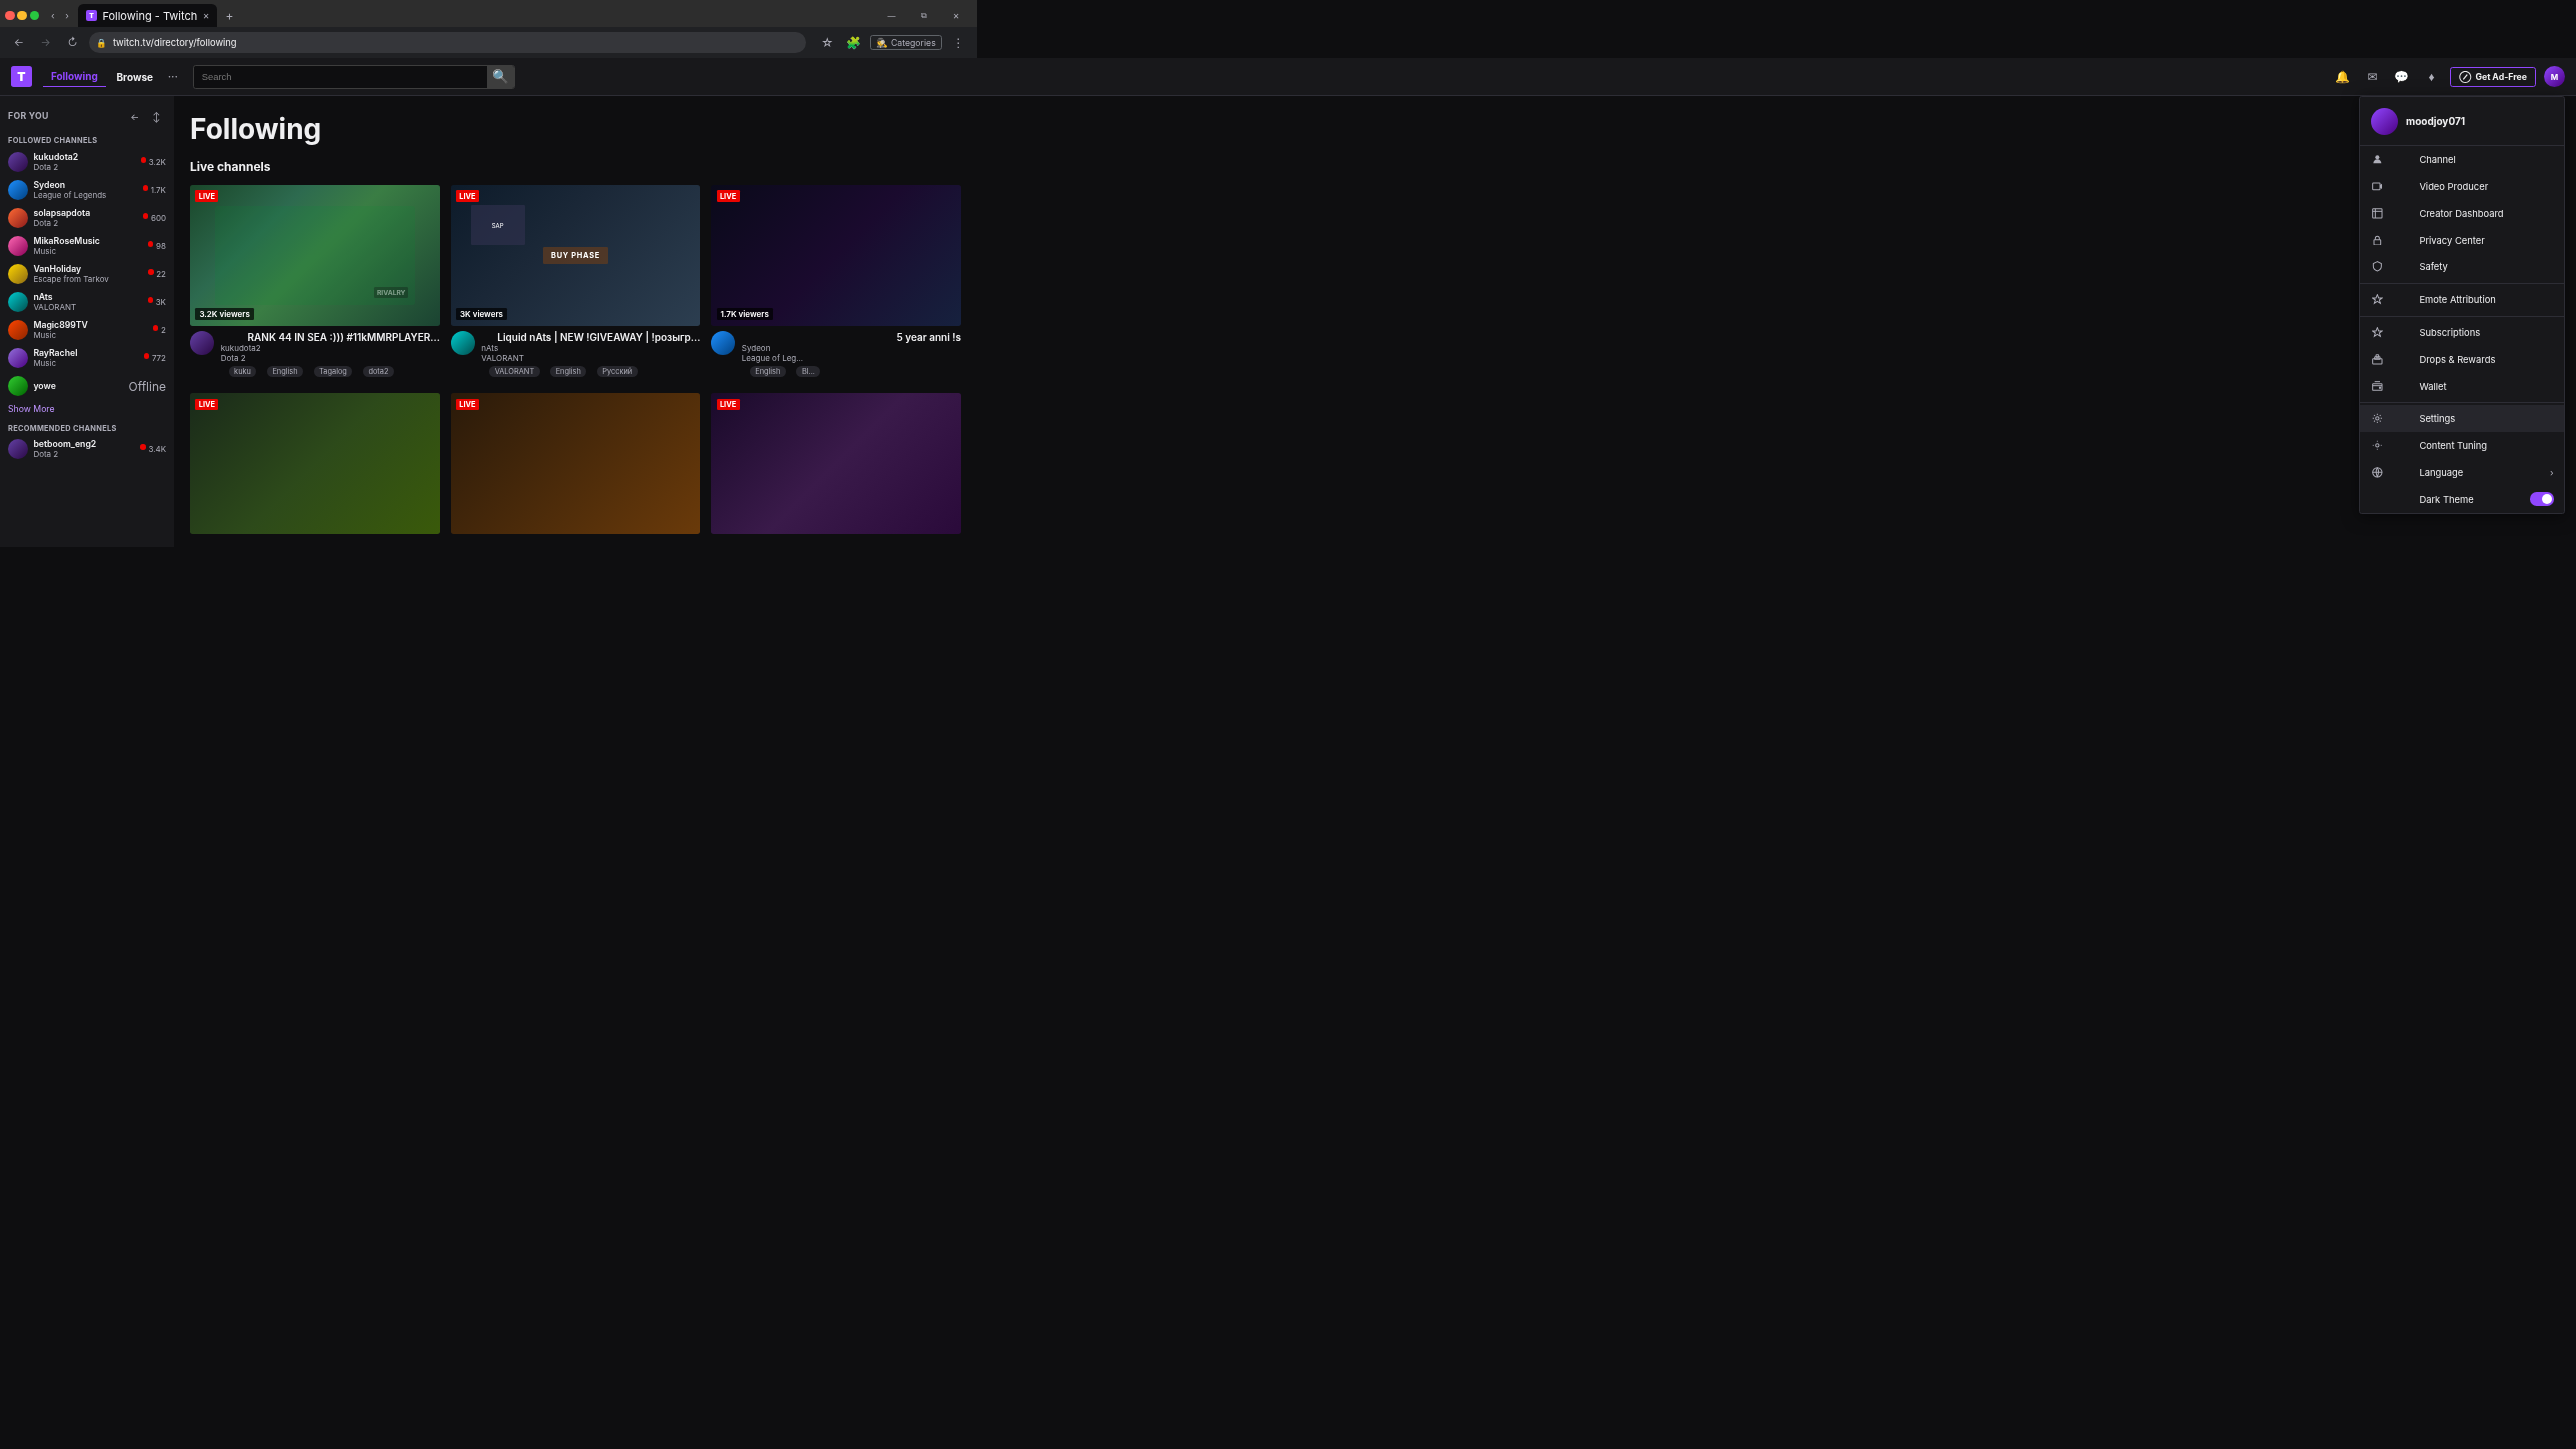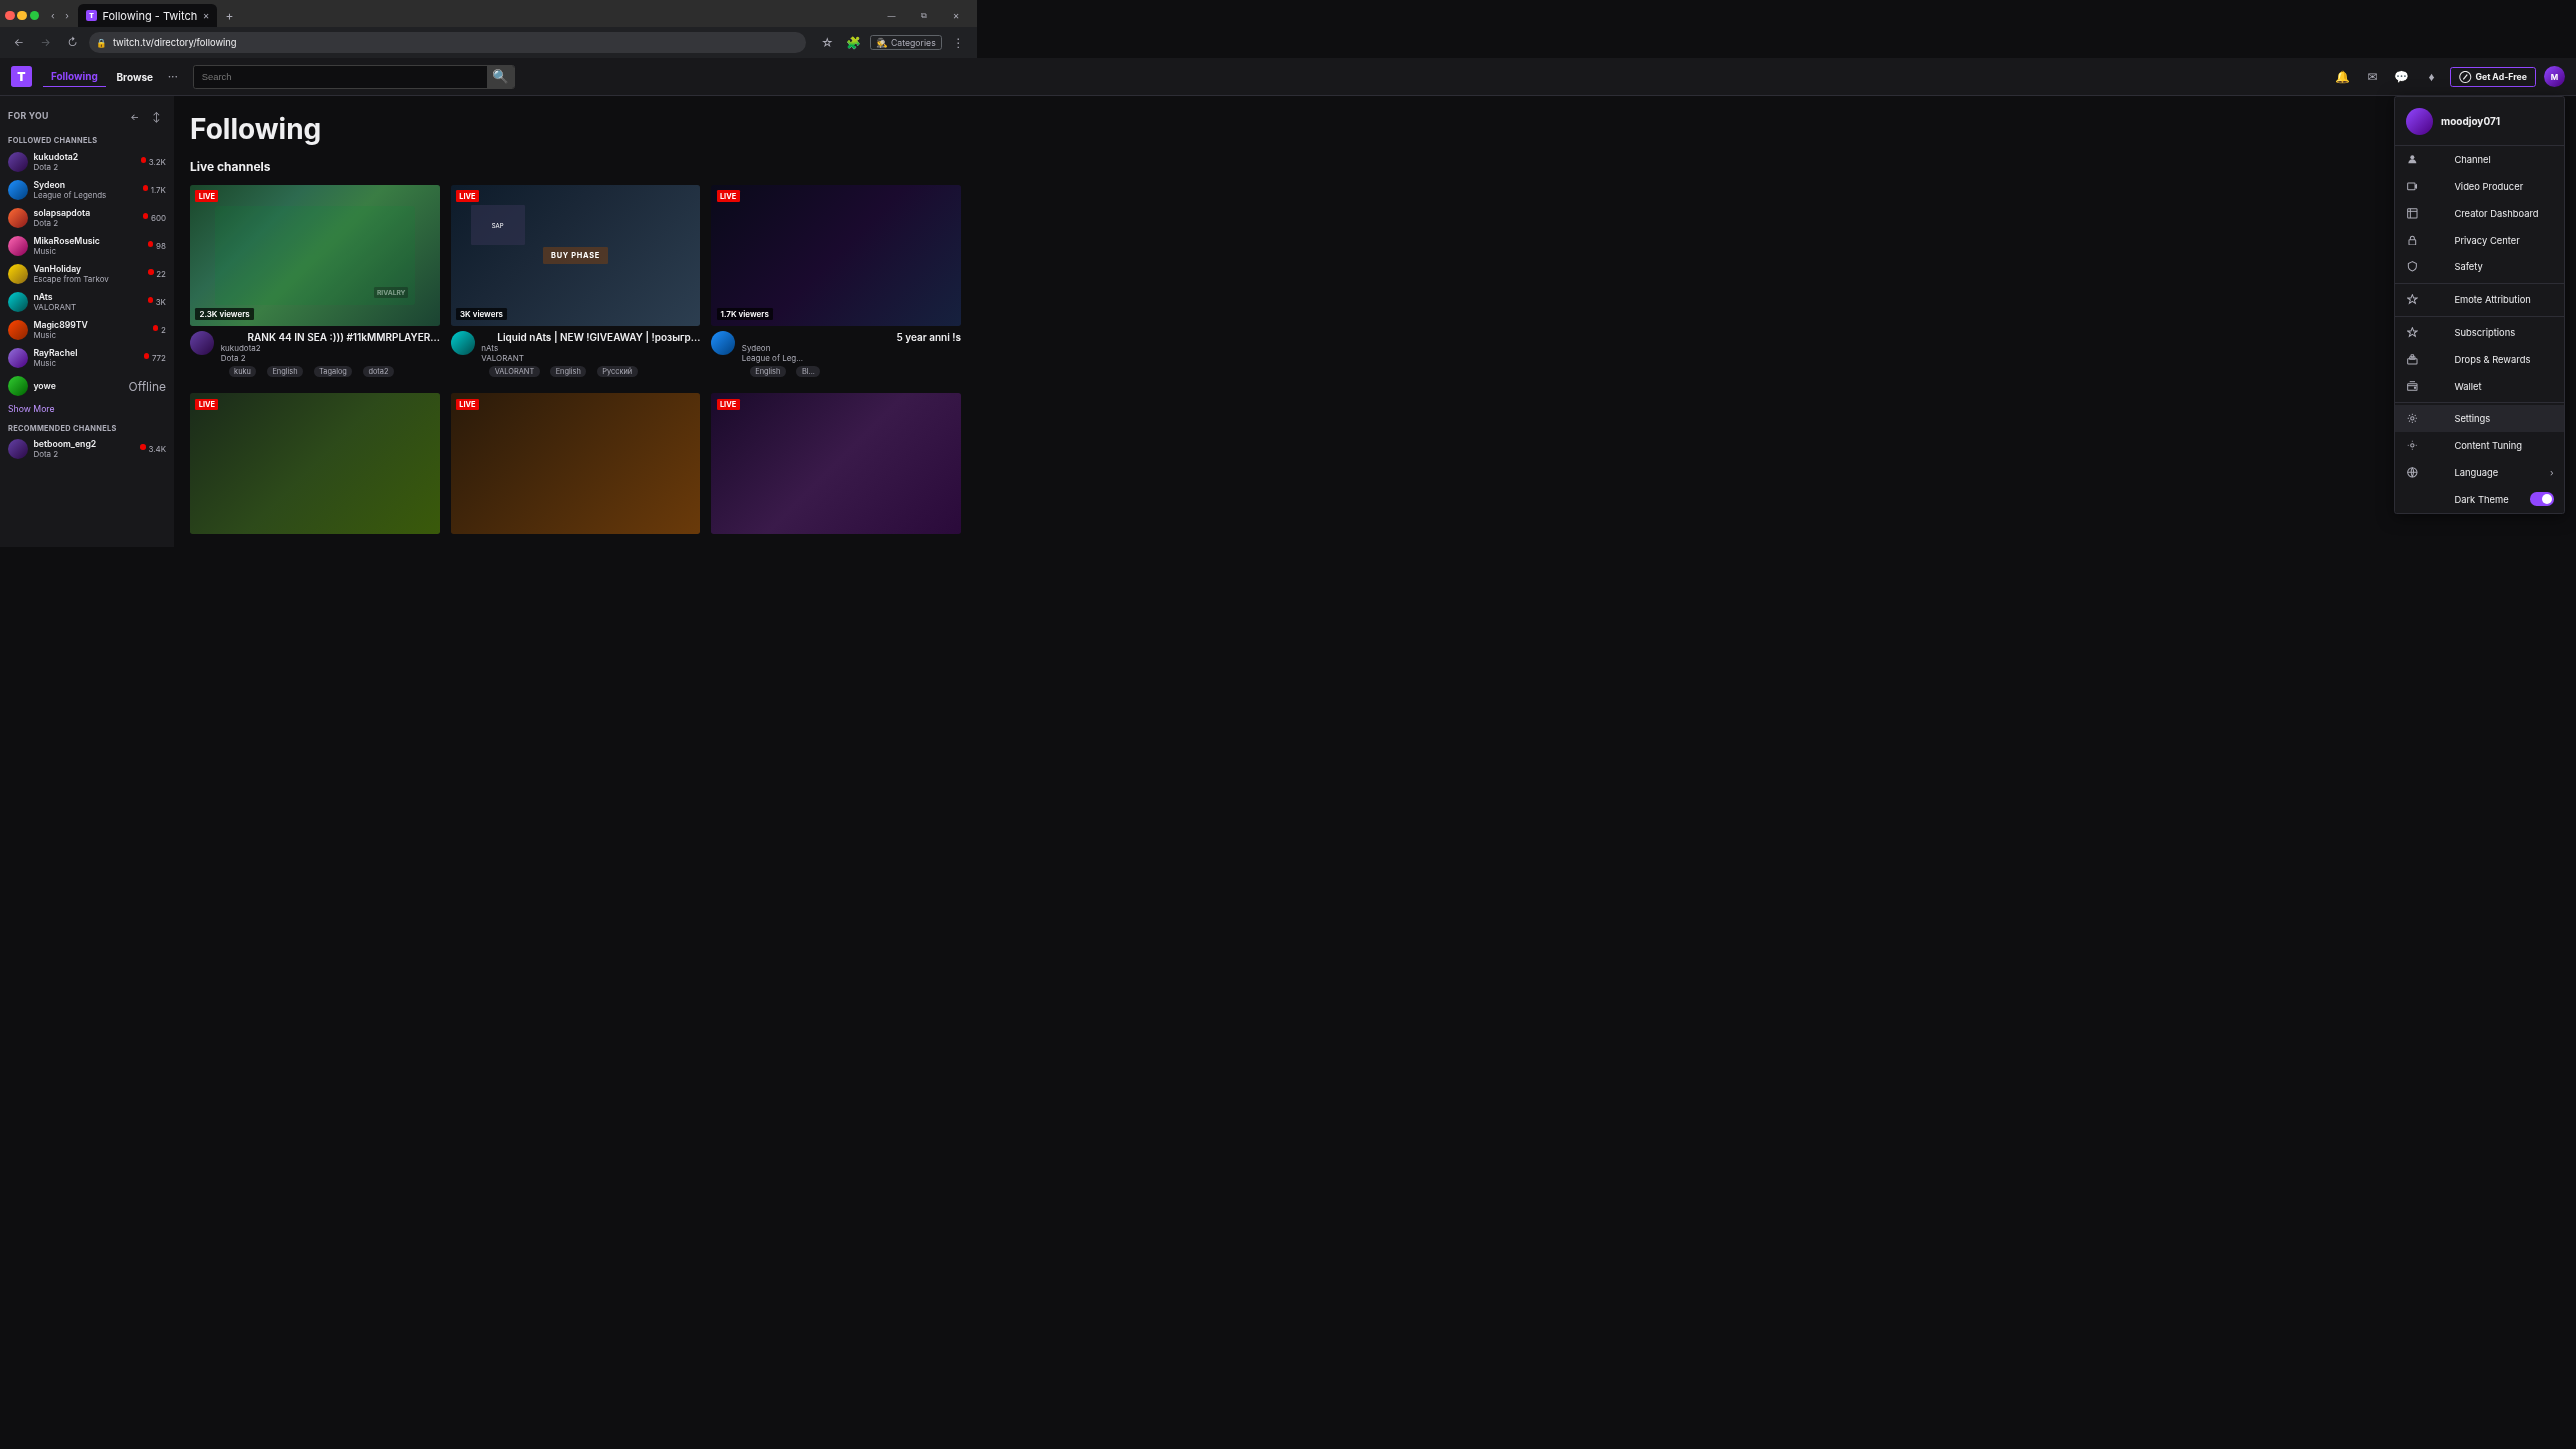--- a/index.html
+++ b/index.html
@@ -312,21 +312,21 @@
       left: 0;
       right: 0;
       bottom: 0;
       z-index: 100;
       pointer-events: none;
     }
     .user-dropdown {
       position: absolute;
       top: 38px;
       right: 10.7px;
-      width: 171px;
+      width: 206px;
       background: #18181b;
       border: 0.7px solid #2d2d35;
       border-radius: 2.7px;
       box-shadow: 0 2.7px 16px rgba(0,0,0,0.5);
       z-index: 200;
       pointer-events: all;
     }
     .dropdown-header {
       display: flex;
       align-items: center;
@@ -584,21 +584,21 @@
     <div class="stream-grid">
 
       <div class="stream-card">
         <div class="stream-thumb thumb-1">
           <div style="position:absolute;inset:0;display:flex;align-items:center;justify-content:center;opacity:0.4">
             <div style="width:80%;height:70%;background:rgba(0,150,50,0.3);border-radius:2.7px;position:relative">
               <div style="position:absolute;bottom:6.7px;right:6.7px;color:white;font-size:6.7px;font-weight:700;background:rgba(0,0,0,0.6);padding:1.3px 2.7px;border-radius:1.3px">RIVALRY</div>
             </div>
           </div>
           <div class="live-badge">LIVE</div>
-          <div class="viewer-count">2.3K viewers</div>
+          <div class="viewer-count">3.2K viewers</div>
         </div>
         <div class="stream-info">
           <div class="channel-avatar av1 streamer-avatar-sm"></div>
           <div class="stream-details">
             <div class="stream-title">RANK 44 IN SEA :))) #11kMMRPLAYER...</div>
             <div class="stream-channel">kukudota2</div>
             <div class="stream-game">Dota 2</div>
             <div class="stream-tags">
               <span class="stream-tag">kuku</span>
               <span class="stream-tag">English</span>

